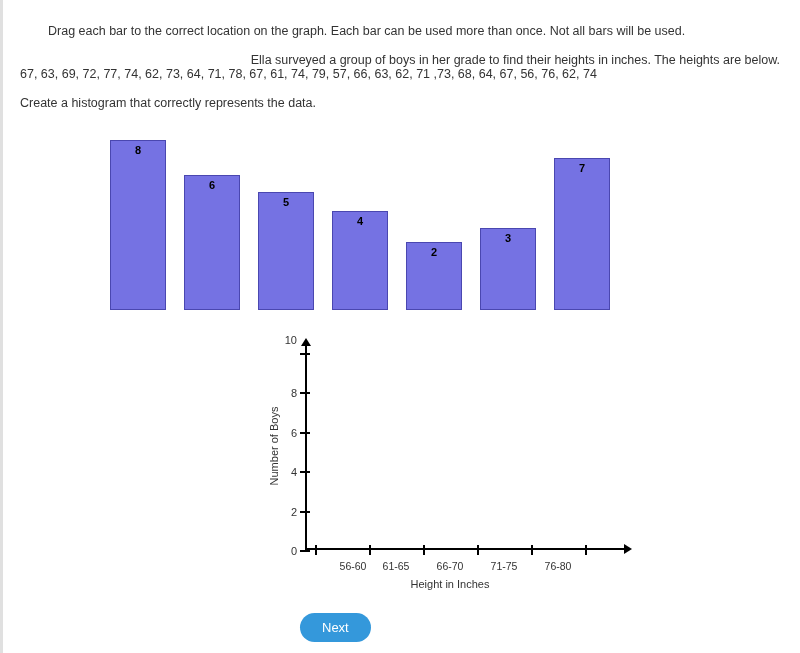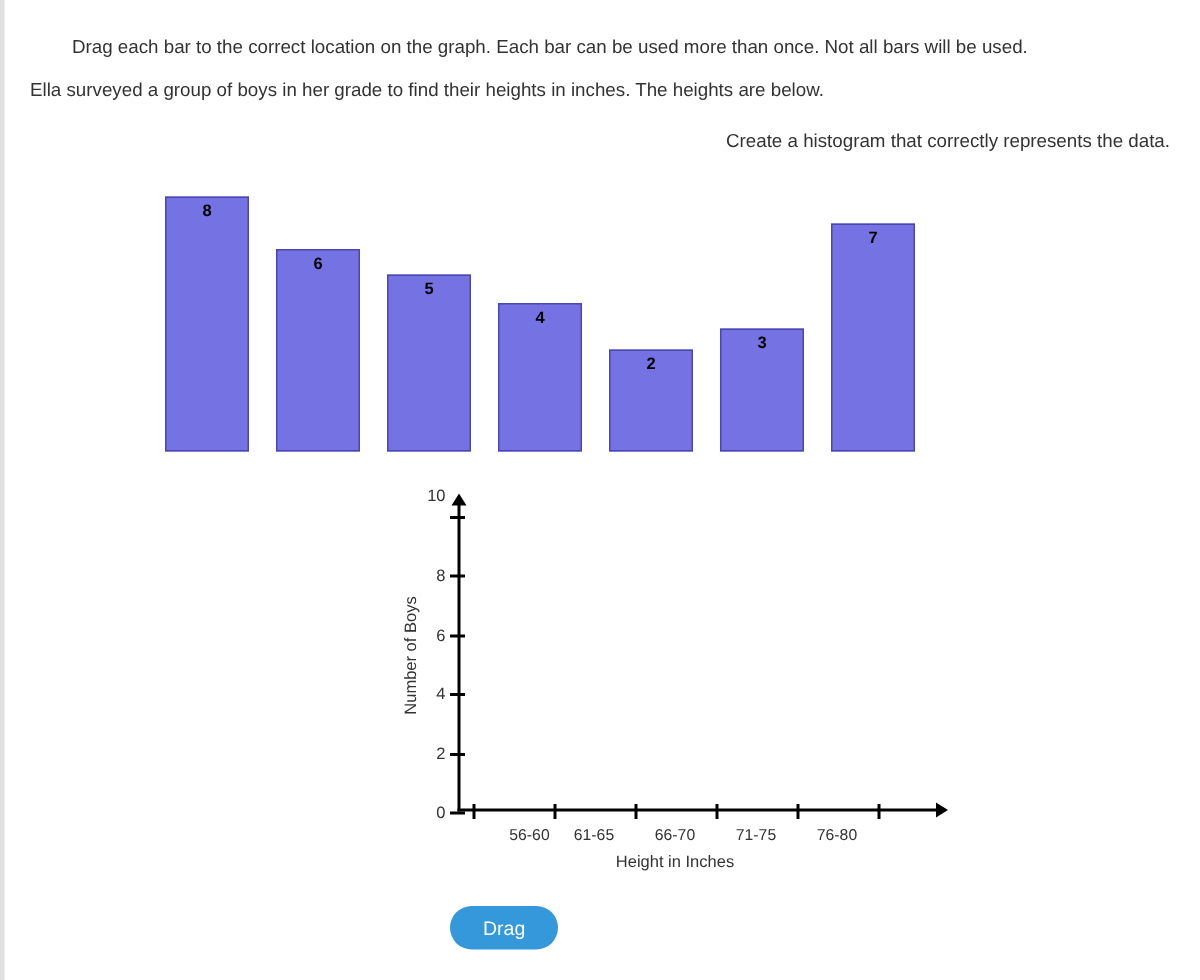--- a/index.html
+++ b/index.html
@@ -1,22 +1,22 @@
 <!DOCTYPE html>
 <html><head>
   <meta charset="utf-8">
   <style>
     * { box-sizing: border-box; margin: 0; padding: 0; }
     body { font-family: Arial, sans-serif; font-size: 13px; background: #fff; color: #333; width: 800px; }
     .page { padding: 24px 20px; position: relative; }
     .left-border { position: absolute; left: 0; top: 0; bottom: 0; width: 3px; background: #e0e0e0; }
     .instruction-top { margin: 0 0 15px 28px; font-size: 12.5px; color: #333; }
-    .survey-text { margin: 0 0 20px 0; font-size: 12.5px; }
+    .survey-text { margin: 0 0 0 0; font-size: 12.5px; text-align: right; }
     .data-text { margin: 0 0 15px 0; font-size: 12.5px; }
-    .create-text { margin: 0 0 20px 0; font-size: 12.5px; text-align: right; }
+    .create-text { margin: 0 0 20px 0; font-size: 12.5px; }
 
     .bars-bank {
       display: flex;
       align-items: flex-end;
       gap: 18px;
       margin-left: 90px;
       height: 180px;
       margin-bottom: 25px;
     }
     .bar-item {
@@ -147,20 +147,21 @@
     .btn-next { background: #3498db; }
   </style>
 </head>
 <body>
 
 <div class="page">
   <div class="left-border"></div>
 
   <div class="instruction-top">Drag each bar to the correct location on the graph. Each bar can be used more than once. Not all bars will be used.</div>
   <div class="survey-text">Ella surveyed a group of boys in her grade to find their heights in inches. The heights are below.</div>
+  <div class="data-text">67, 63, 69, 72, 77, 74, 62, 73, 64, 71, 78, 67, 61, 74, 79, 57, 66, 63, 62, 71 ,73, 68, 64, 67, 56, 76, 62, 74</div>
   <div class="create-text">Create a histogram that correctly represents the data.</div>
 
   <div class="bars-bank" id="bar-bank">
       <div class="bar-item" style="height: 170px;">
         <div class="bar-label">8</div>
       </div>
       <div class="bar-item" style="height: 135px;">
         <div class="bar-label">6</div>
       </div>
       <div class="bar-item" style="height: 118px;">
@@ -217,15 +218,15 @@
         <div class="x-tick" style="left: 325px;"></div>
         <div class="x-cat-label" style="left: 298px; text-align: center;">76-80</div>
         <div class="drop-slot" style="left: 274px;"></div>
         <div class="x-tick" style="left: 55px;"></div>
       </div>
 
     <div class="x-axis-title">Height in Inches</div>
   </div>
 
   <div class="buttons">
-    <button class="btn btn-next">Drag</button>
+    <button class="btn btn-next">Next</button>
   </div>
 </div>
 
 </body></html>

